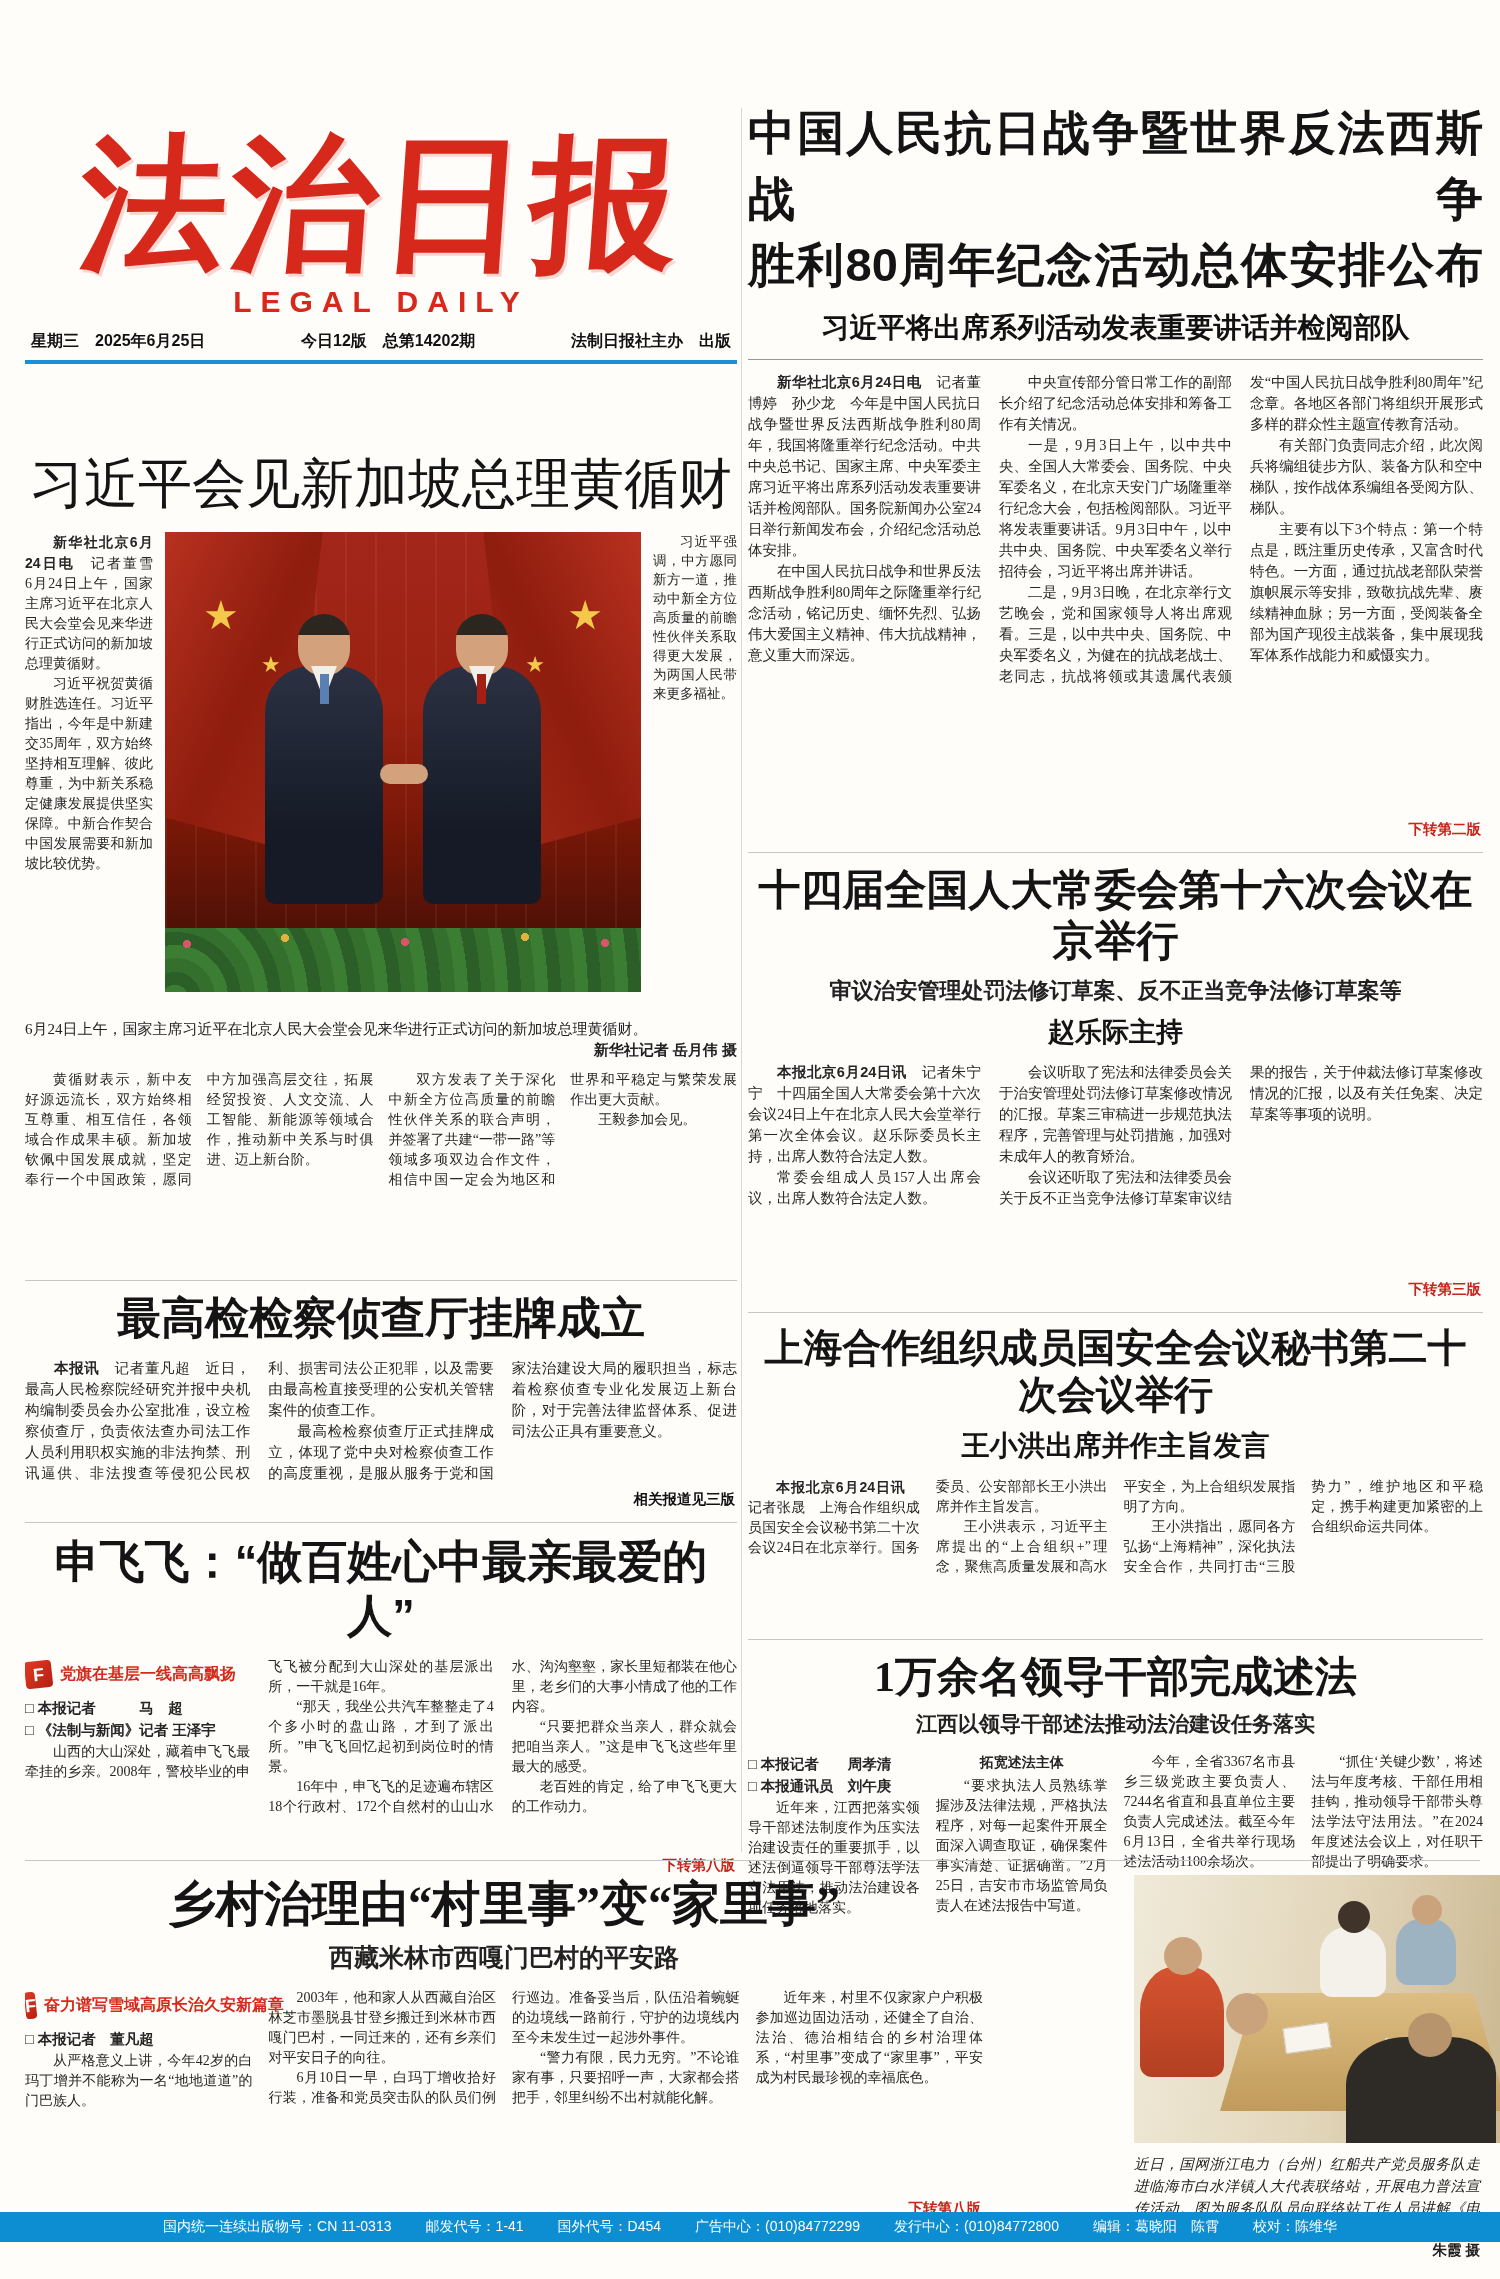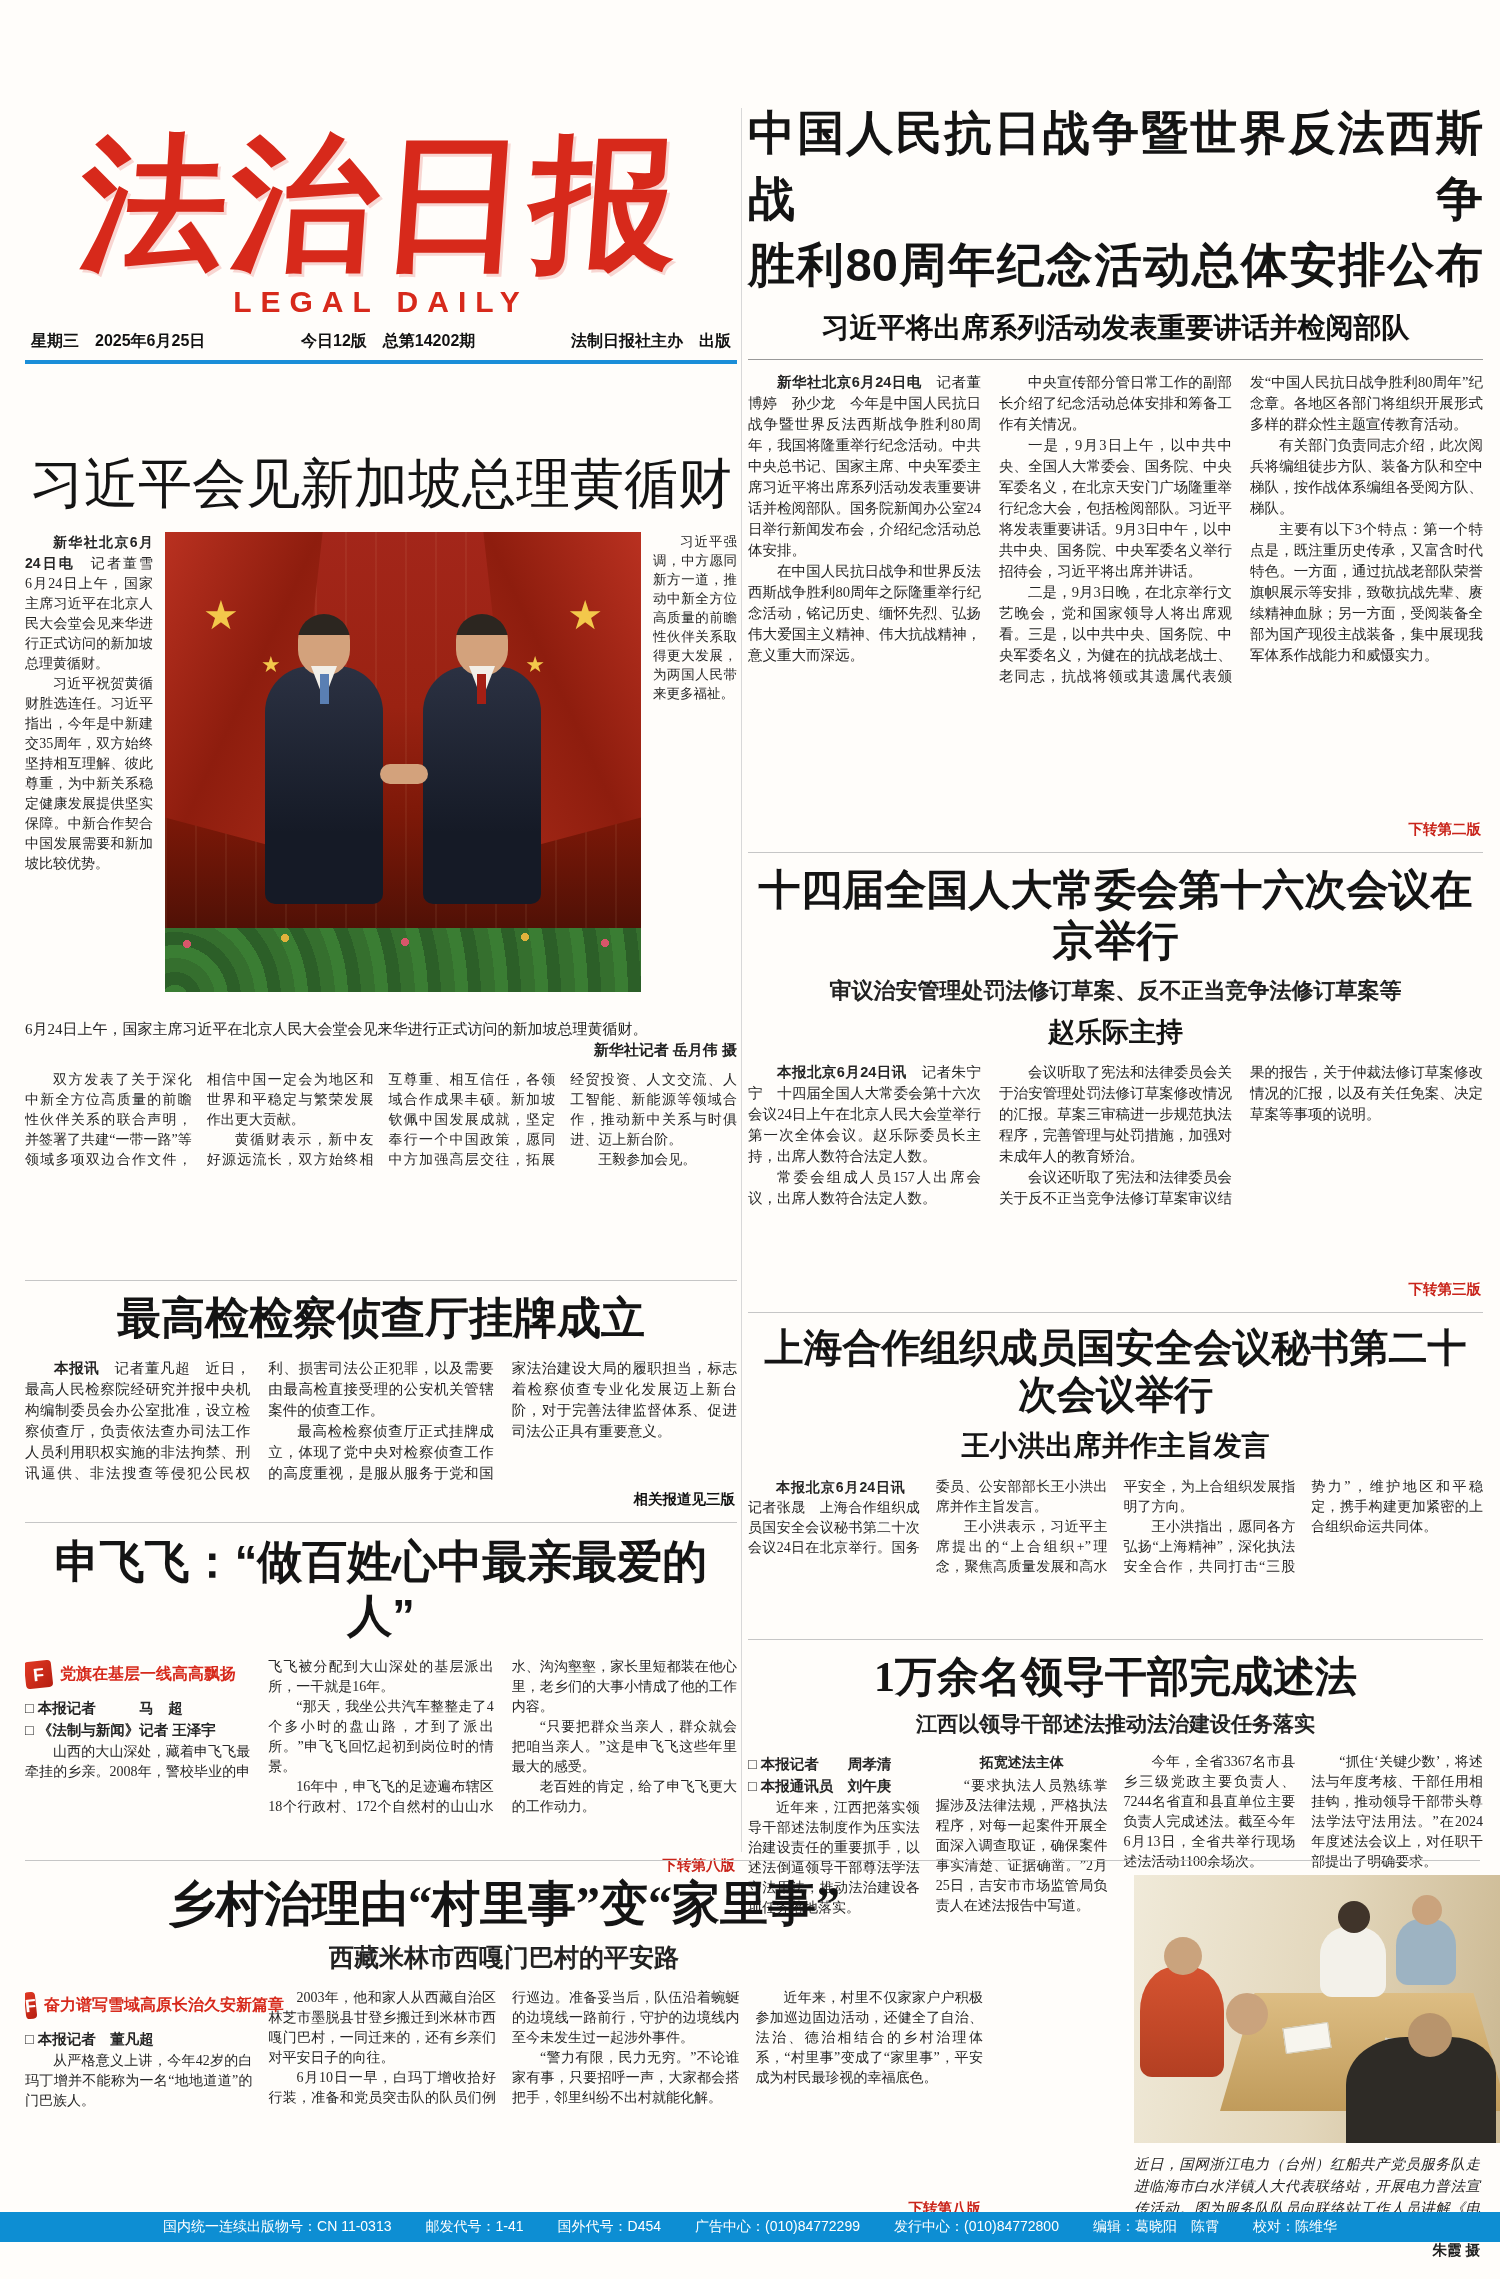--- a/index.html
+++ b/index.html
@@ -262,22 +262,22 @@
           <div class="px-plants"></div>
         </figure>
 
         <div class="body-text xi-narrow2">
             <p>习近平强调，中方愿同新方一道，推动中新全方位高质量的前瞻性伙伴关系取得更大发展，为两国人民带来更多福祉。</p>
           </div>
       </div>
       <div class="xi-caption">6月24日上午，国家主席习近平在北京人民大会堂会见来华进行正式访问的新加坡总理黄循财。</div>
       <div class="xi-credit">新华社记者 岳月伟 摄</div>
       <div class="body-text xi-lower">
+          <p>黄循财表示，新中友好源远流长，双方始终相互尊重、相互信任，各领域合作成果丰硕。新加坡钦佩中国发展成就，坚定奉行一个中国政策，愿同中方加强高层交往，拓展经贸投资、人文交流、人工智能、新能源等领域合作，推动新中关系与时俱进、迈上新台阶。</p>
           <p>双方发表了关于深化中新全方位高质量的前瞻性伙伴关系的联合声明，并签署了共建“一带一路”等领域多项双边合作文件，相信中国一定会为地区和世界和平稳定与繁荣发展作出更大贡献。</p>
-          <p>黄循财表示，新中友好源远流长，双方始终相互尊重、相互信任，各领域合作成果丰硕。新加坡钦佩中国发展成就，坚定奉行一个中国政策，愿同中方加强高层交往，拓展经贸投资、人文交流、人工智能、新能源等领域合作，推动新中关系与时俱进、迈上新台阶。</p>
           <p>王毅参加会见。</p>
         </div>
     </section>
 
     <hr class="hr">
 
     <section>
       <div class="h-serif-c jc-h">最高检检察侦查厅挂牌成立</div>
       <div class="body-text jc-body">
         <span class="endnote">相关报道见三版</span>

